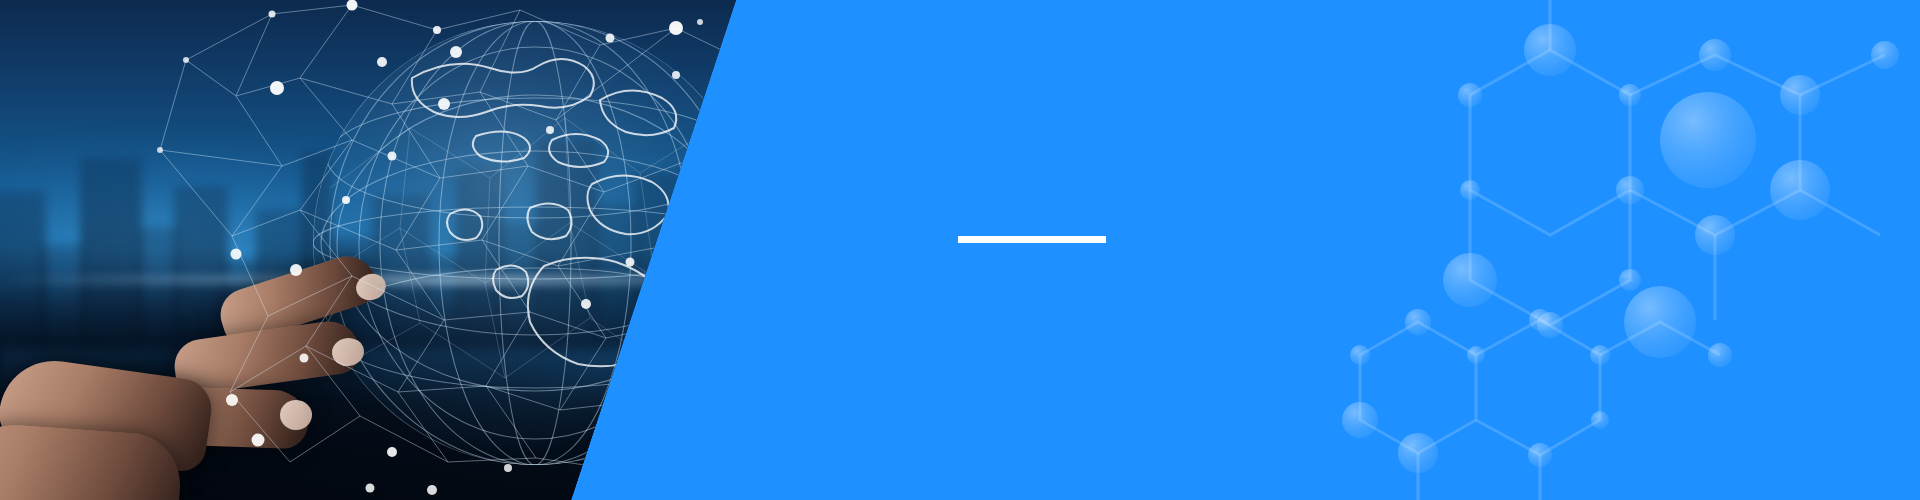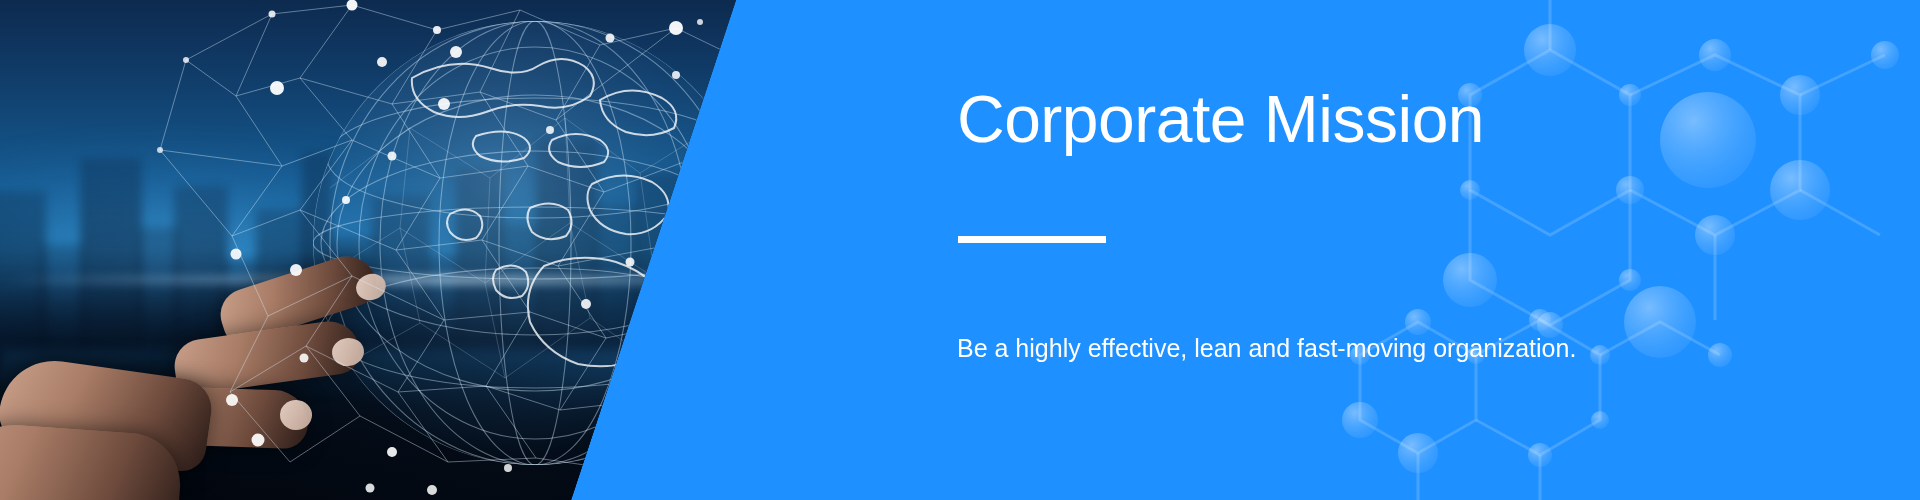--- a/index.html
+++ b/index.html
@@ -396,22 +396,20 @@
           <circle cx="718" cy="196" r="4" opacity="0.8"></circle>
           <circle cx="744" cy="282" r="5" opacity="0.82"></circle>
           <circle cx="186" cy="60" r="3" opacity="0.8"></circle>
           <circle cx="160" cy="150" r="3" opacity="0.75"></circle>
         </g>
       </svg>
     </div>
   </div>
 
   <div class="content">
-    <h1 class="title">Corporate Mission</h1>
     <div class="divider"></div>
     <div class="body-text">
-      <span class="line">Be a highly effective, lean and fast-moving organization.</span>
       
       
     </div>
   </div>
 
 </div>
 
 </body></html>

